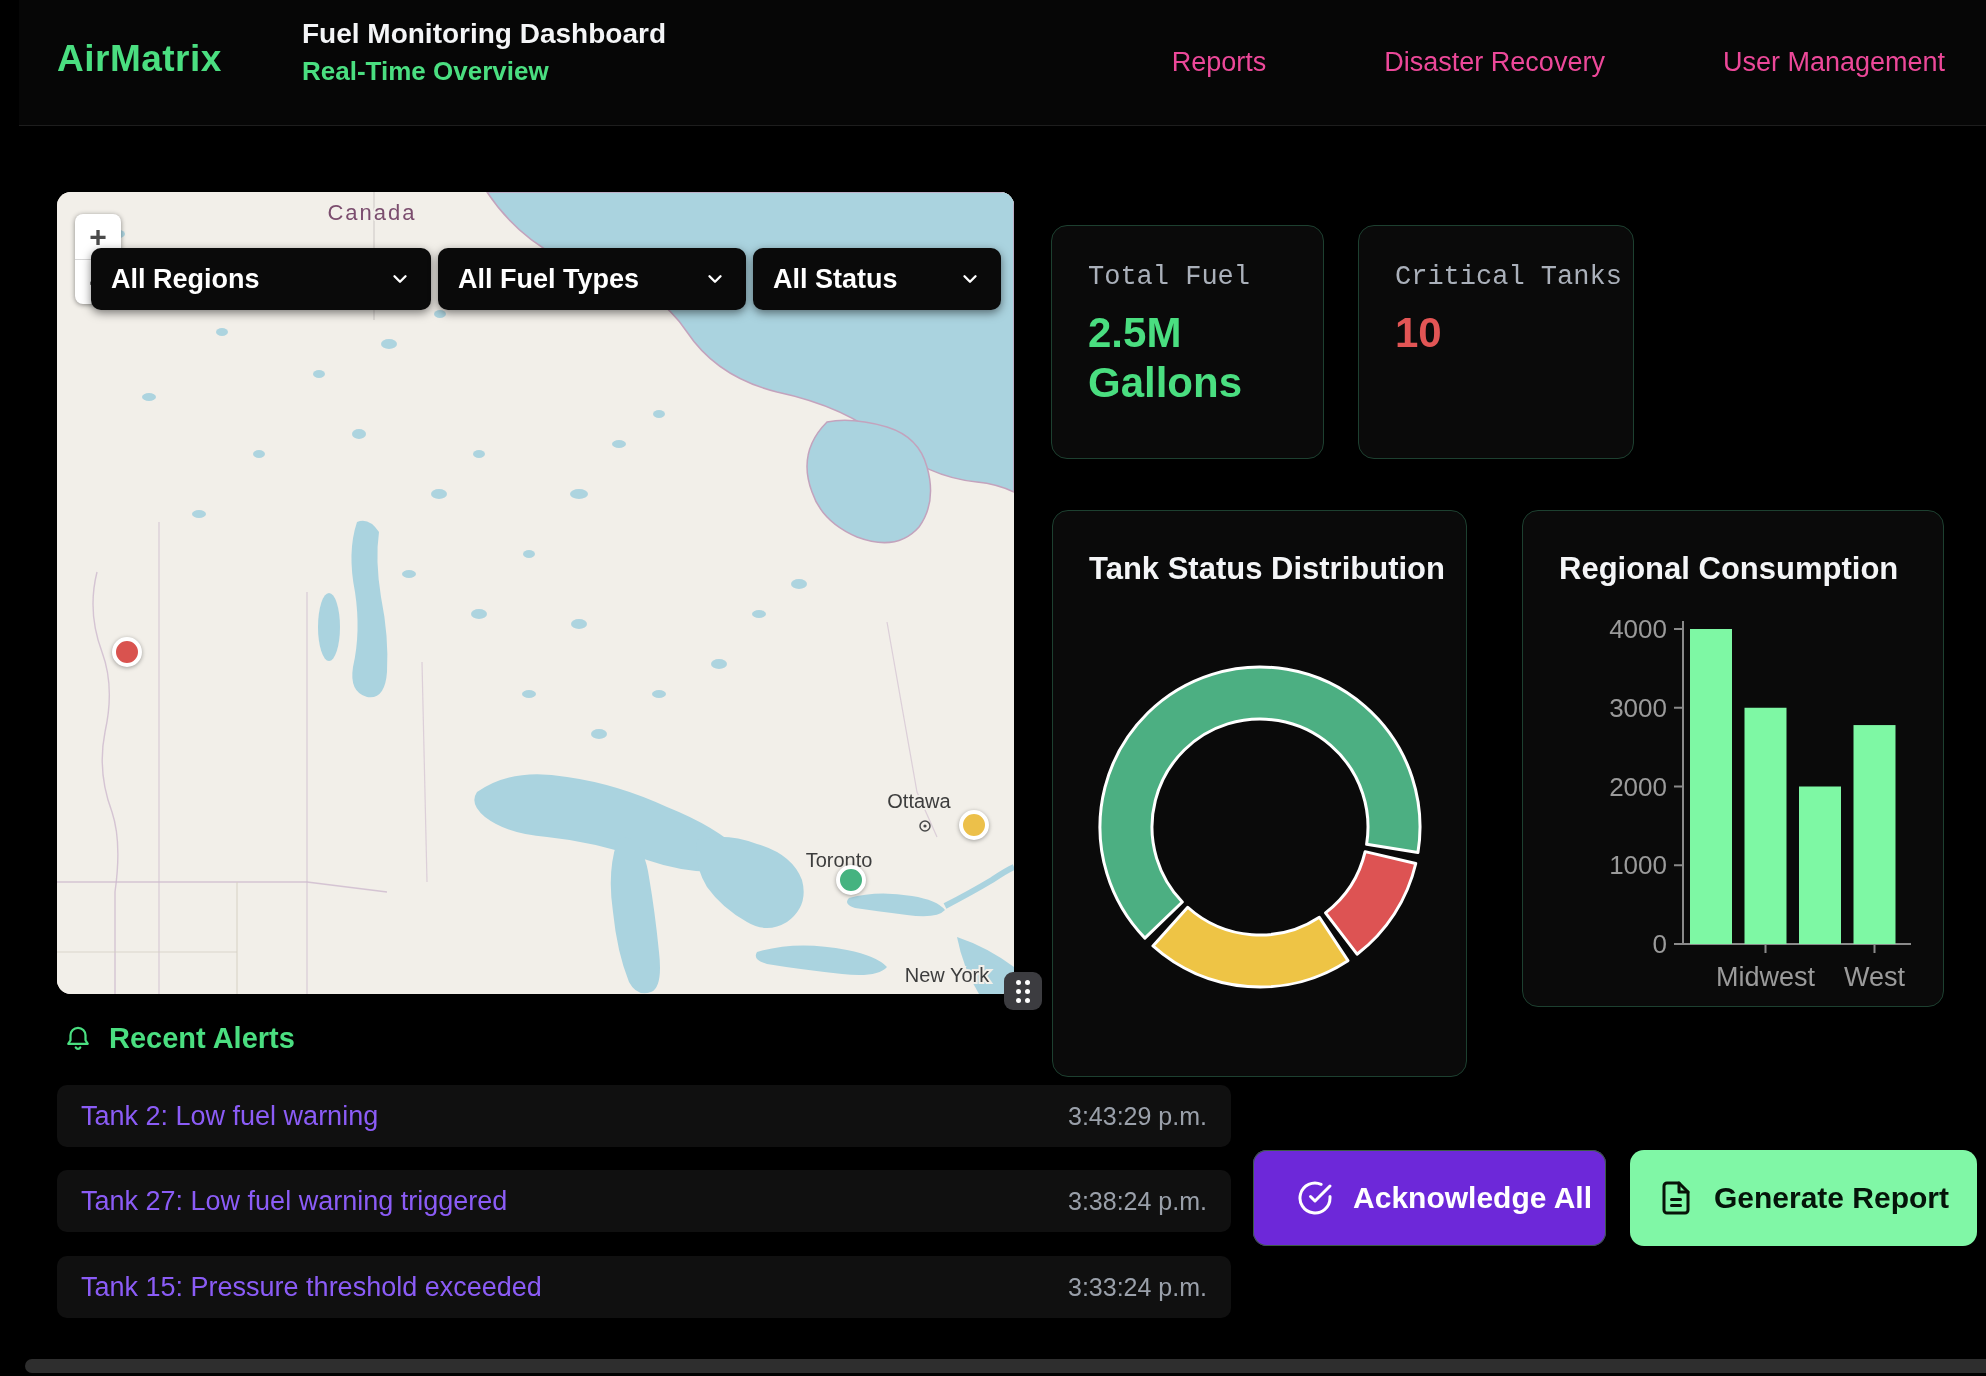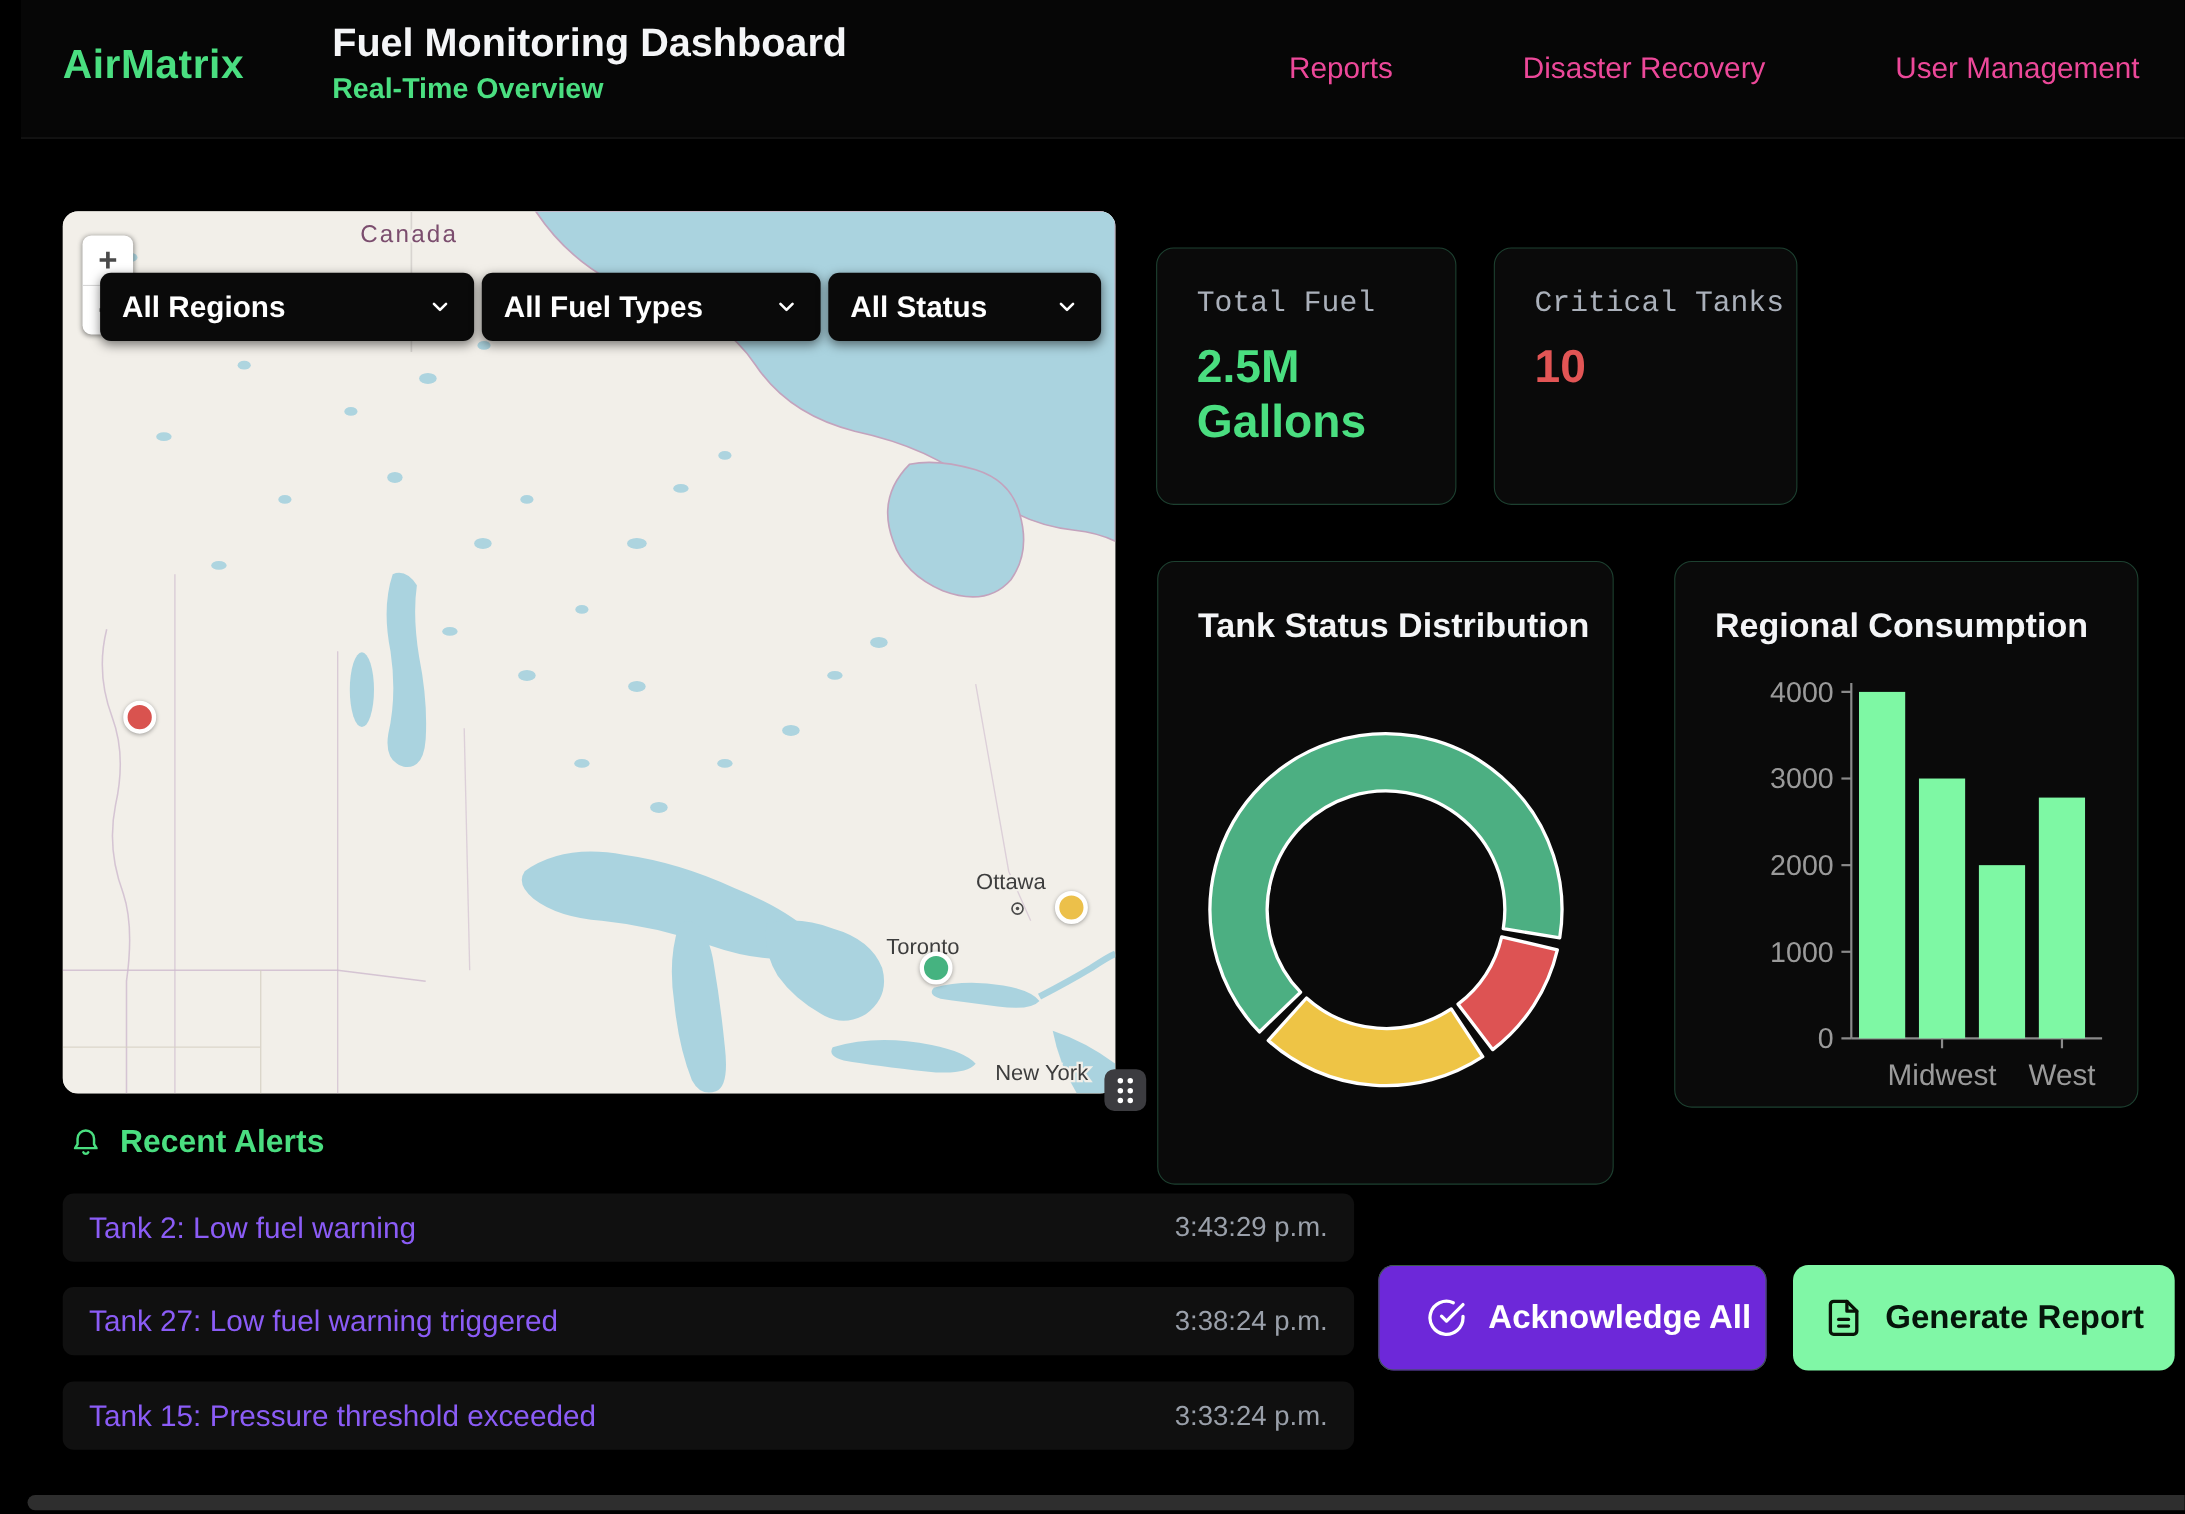--- a/index.html
+++ b/index.html
@@ -3,21 +3,21 @@
 <meta charset="utf-8">
 <style>
   html,body{margin:0;padding:0;background:#000;}
   body{font-family:"Liberation Sans","DejaVu Sans",sans-serif;-webkit-font-smoothing:antialiased;}
   #app{position:relative;width:1986px;height:1376px;background:#000;overflow:hidden;margin-left:19px;}
 
   
   .header{position:absolute;left:0;top:0;width:1986px;height:125px;background:#060606;border-bottom:1px solid #1d1d1d;}
   .brand{position:absolute;left:38px;top:38px;font-size:37px;font-weight:bold;letter-spacing:.5px;}
   .title-block{position:absolute;left:283px;top:18px;}
-  .page-title{font-size:36px;font-weight:bold;color:#f4f5f7;line-height:1.15;}
+  .page-title{font-size:28px;font-weight:bold;color:#f4f5f7;line-height:1.15;}
   .page-subtitle{font-size:26px;font-weight:600;margin-top:6px;}
   .nav{position:absolute;right:60px;top:0;height:125px;display:flex;align-items:center;gap:118px;}
   .nav-item{font-size:27px;color:#ec4899;cursor:pointer;white-space:nowrap;}
 
   
   .map-panel{position:absolute;left:38px;top:192px;width:957px;height:802px;border-radius:14px;overflow:hidden;background:#f2efe9;}
   .map-svg{position:absolute;left:0;top:0;width:957px;height:802px;display:block;}
   .zoom-ctl{position:absolute;left:18px;top:22px;width:46px;height:90px;background:#fff;border-radius:8px;box-shadow:0 1px 5px rgba(0,0,0,.45);z-index:2;}
   .zoom-ctl .zbtn{width:46px;height:45px;display:flex;align-items:center;justify-content:center;font-size:30px;font-weight:bold;color:#4a4a4a;cursor:pointer;}
   .zoom-ctl .zdiv{height:1px;background:#d7d7d7;}

